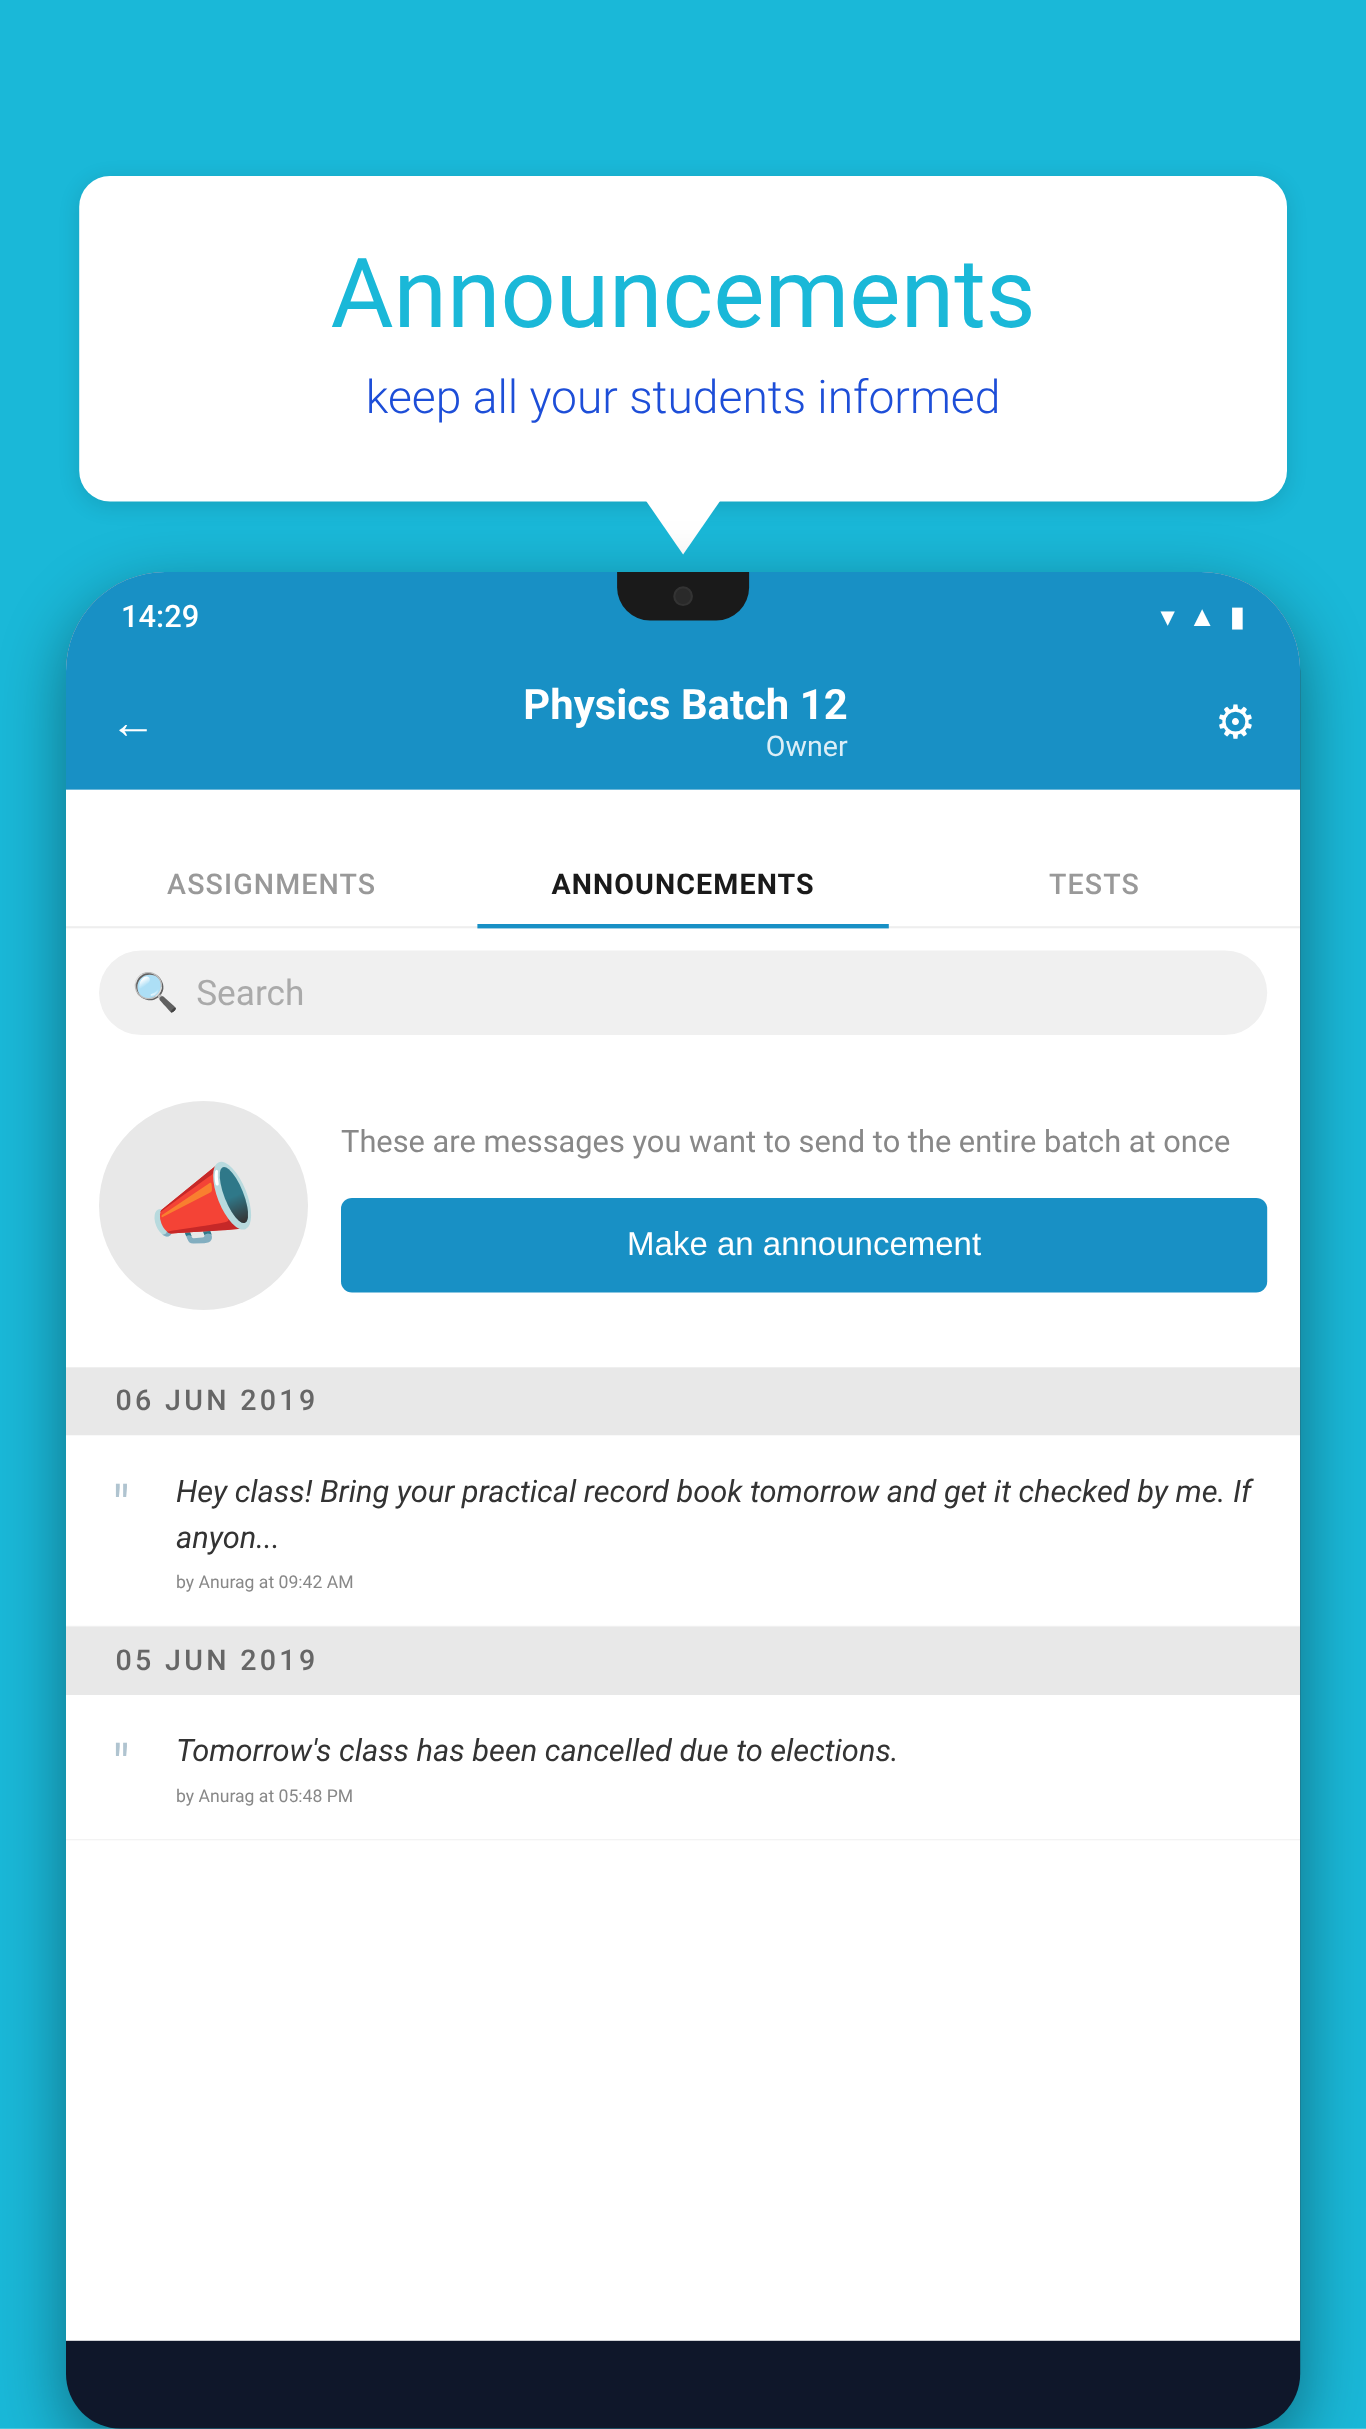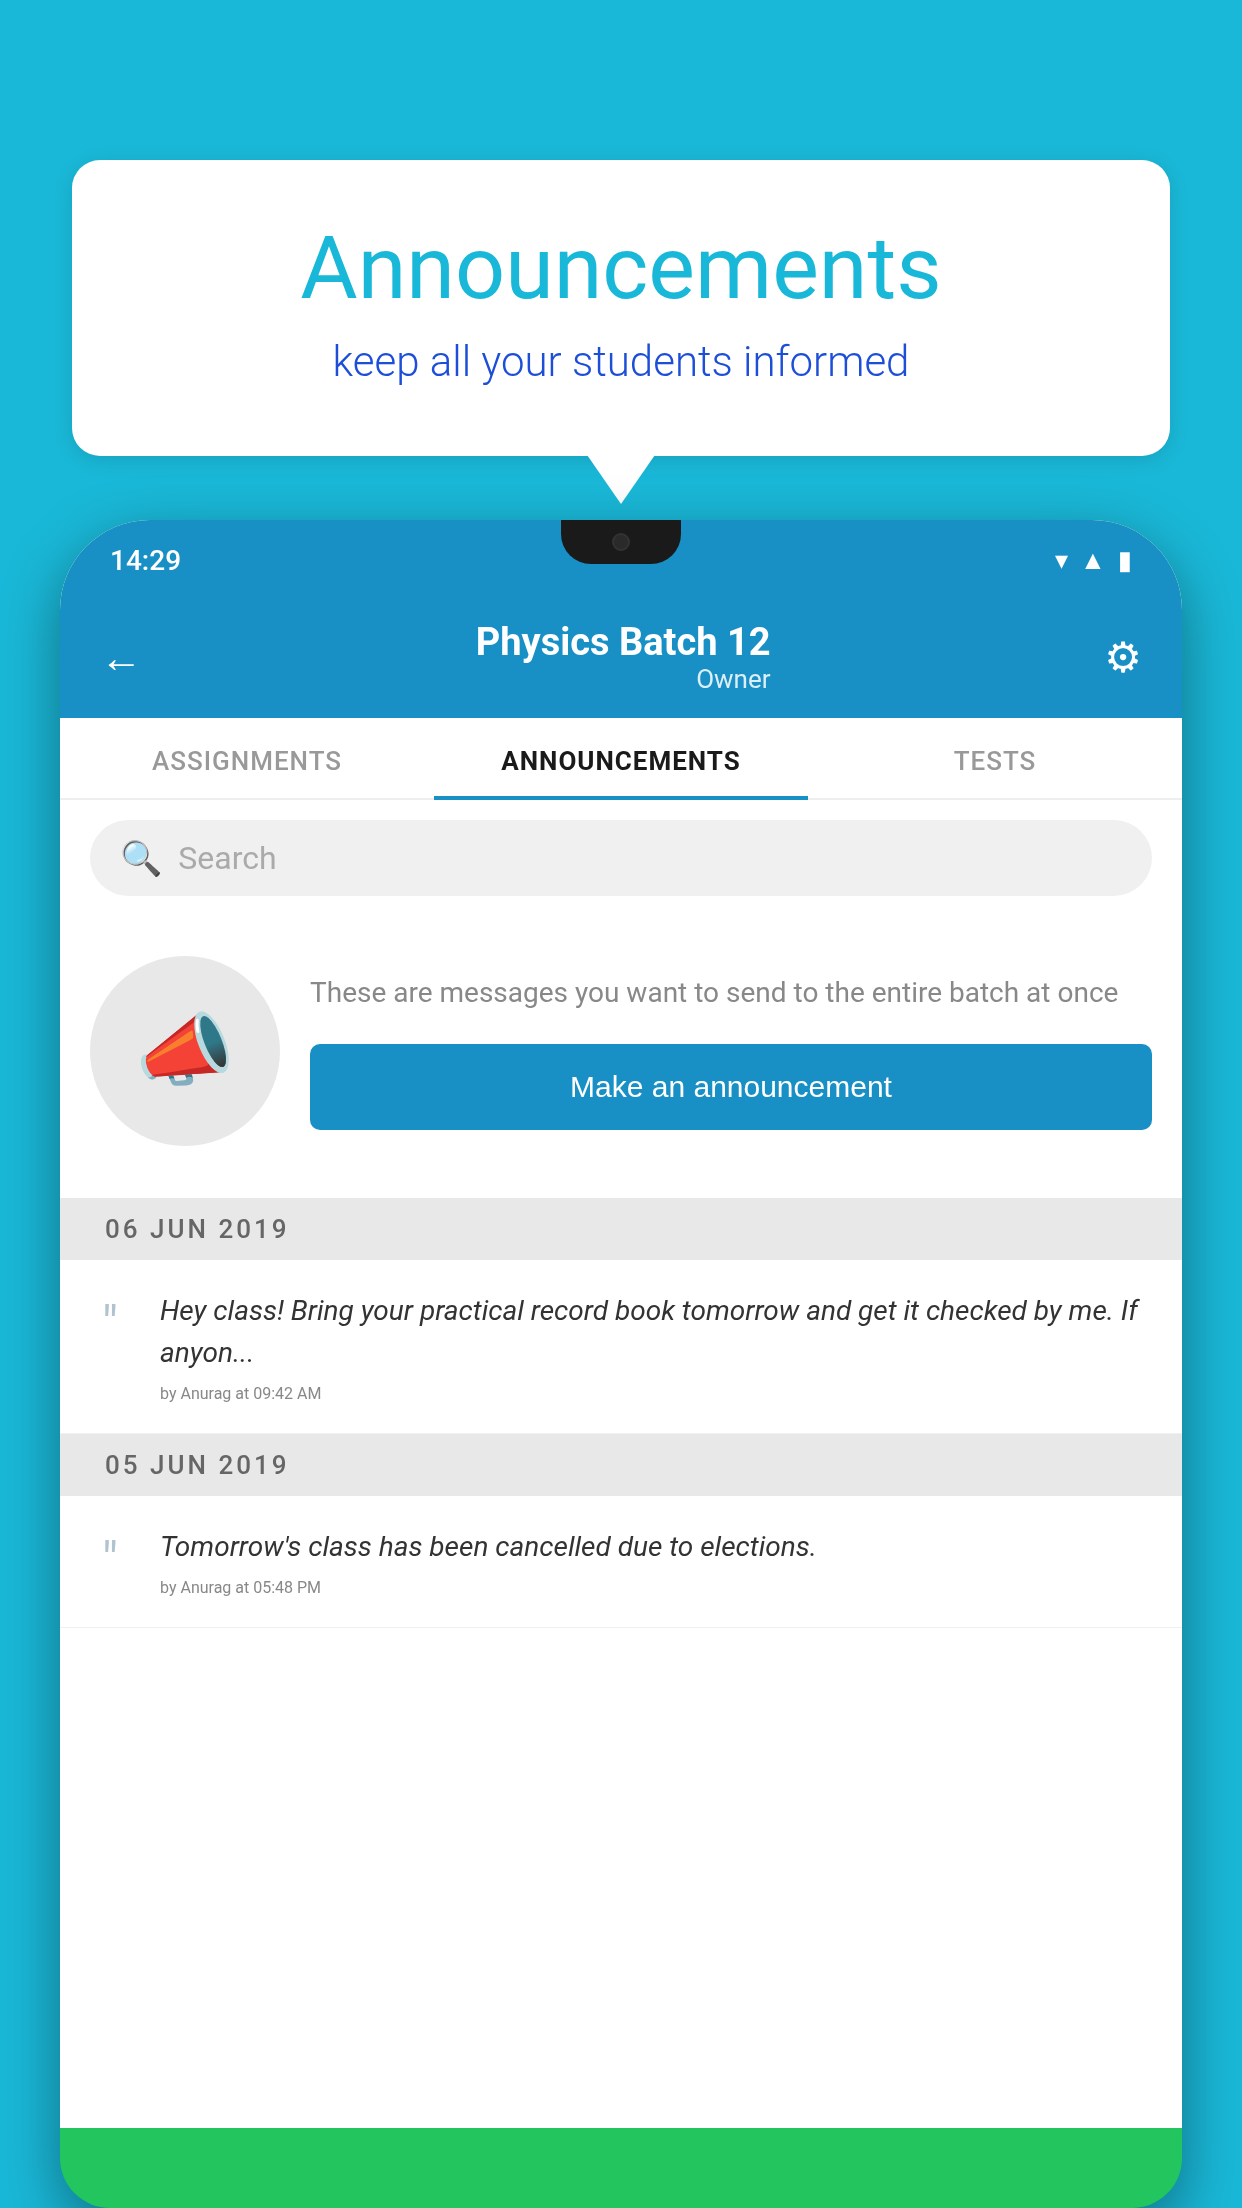--- a/index.html
+++ b/index.html
@@ -61,21 +61,21 @@
       font-weight: 300;
     }
 
     
     .phone-frame {
       position: absolute;
       top: 520px;
       left: 60px;
       right: 60px;
       bottom: 0;
-      background: #22c55e;
+      background: #0f172a;
       border-radius: 90px 90px 50px 50px;
       overflow: hidden;
       box-shadow: 0 20px 60px rgba(0,0,0,0.4);
     }
 
     
     .phone-status-bar {
       background: #1890c5;
       height: 80px;
       display: flex;
@@ -171,20 +171,21 @@
     .tab-item {
       flex: 1;
       text-align: center;
       padding: 28px 10px 22px;
       font-size: 26px;
       font-weight: 500;
       color: #999;
       letter-spacing: 1px;
       cursor: pointer;
       position: relative;
+      margin-top: 44px;
     }
 
     .tab-item.active {
       color: #1a1a1a;
       font-weight: 700;
     }
 
     .tab-item.active::after {
       content: '';
       position: absolute;

